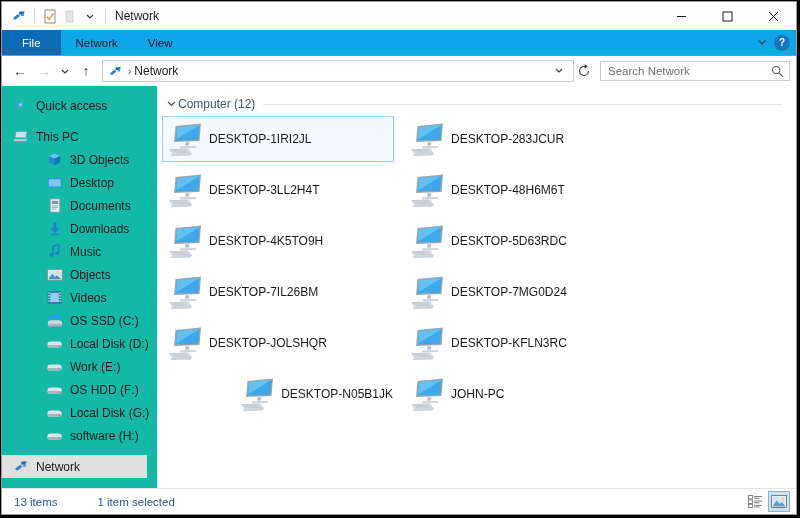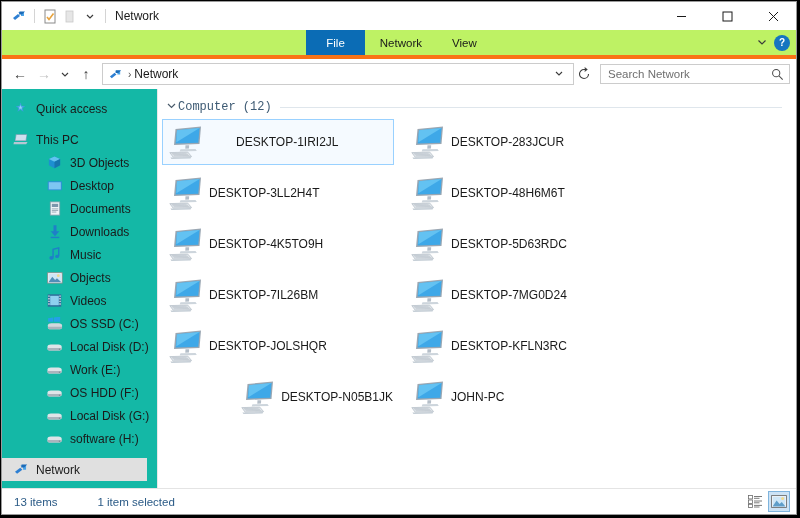--- a/index.html
+++ b/index.html
@@ -18,22 +18,22 @@
   
   .titlebar{height:28px;background:#ffffff;display:flex;align-items:center;flex:0 0 auto;position:relative;}
   .qat{display:flex;align-items:center;padding-left:7px;gap:0px;}
   .qat-sep{width:1px;height:14px;background:#d4d4d4;margin:0 5px;}
   .qat-btn{width:20px;height:20px;display:flex;align-items:center;justify-content:center;}
   .title-text{font-size:12px;color:#1a1a1a;margin-left:4px;}
   .wctrls{position:absolute;right:0;top:0;display:flex;}
   .wbtn{width:46px;height:28px;display:flex;align-items:center;justify-content:center;}
 
   
-  .ribbon{height:25px;background:#bef264;display:flex;align-items:stretch;flex:0 0 auto;position:relative;
-          border-bottom:4px solid #f97316;justify-content:center;}
+  .ribbon{height:25px;background:#0ea5e9;display:flex;align-items:stretch;flex:0 0 auto;position:relative;
+          border-bottom:1px solid #f97316;}
   .tab{font-size:11.5px;color:#1a1a1a;display:flex;align-items:center;padding:0 15px;}
   .tab.file{background:#0b6cb5;color:#fff;padding:0 20px;}
   .ribbon-right{position:absolute;right:6px;top:0;height:25px;display:flex;align-items:center;gap:6px;}
   .help-btn{width:16px;height:16px;border-radius:50%;background:#1675c0;color:#fff;font-size:10px;
             display:flex;align-items:center;justify-content:center;font-weight:bold;}
 
   
   .addrbar{height:30px;background:#ffffff;display:flex;align-items:center;flex:0 0 auto;padding:0 6px;gap:0;}
   .navbtn{width:24px;height:24px;display:flex;align-items:center;justify-content:center;font-size:14px;color:#3b3b3b;}
   .navbtn.dis{color:#c3c3c3;}
@@ -55,29 +55,29 @@
   .body{flex:1;display:flex;min-height:0;background:#fff;}
   .nav{width:155px;flex:0 0 155px;background:#14b8a6;overflow:hidden;padding-top:8px;position:relative;}
   .nav-item{height:23px;display:flex;align-items:center;font-size:12px;color:#1a1a1a;padding-left:10px;
             box-sizing:border-box;white-space:nowrap;}
   .nav-item .ic{width:17px;height:17px;margin-right:7px;display:flex;align-items:center;justify-content:center;flex:0 0 17px;}
   .nav-item.lvl1{padding-left:44px;}
   .nav-item.sel{background:#e0e0e0;margin-right:10px;}
   .nav-gap{height:8px;}
 
   .content{flex:1;position:relative;overflow:hidden;border-left:1px solid #e8e8e8;}
-  .group-head{display:flex;align-items:center;height:20px;margin:8px 0 2px 6px;font-family:Liberation Mono, monospace;}
+  .group-head{display:flex;align-items:center;height:20px;margin:8px 0 2px 6px;}
   .group-chev{font-size:10px;color:#4a5b6b;width:14px;text-align:center;}
   .group-label{font-size:12px;color:#3d5a73;white-space:nowrap;}
   .group-rule{flex:1;height:1px;background:#dfe6ec;margin:0 14px 0 8px;}
 
   .grid{position:relative;padding:4px 0 0 6px;}
   .tile{position:absolute;width:232px;height:46px;display:flex;align-items:center;
         border:1px solid transparent;box-sizing:border-box;}
-  .tile.selected{background:#cce8ff33;border:1px solid #99d1ff;gap:27px;}
+  .tile.selected{background:#cce8ff33;border:1px solid #99d1ff;}
   .tile .ticon{width:46px;height:44px;flex:0 0 46px;display:flex;align-items:center;justify-content:center;}
   .tile .tlabel{font-size:12px;color:#1a1a1a;white-space:nowrap;}
 
   
   .status{height:25px;flex:0 0 auto;border-top:1px solid #e4e4e4;background:#fff;display:flex;align-items:center;
           position:relative;gap:16px;}
   .status-txt{font-size:11.5px;color:#2a5a86;}
   .status-txt.a{margin-left:12px;}
   .status-txt.b{margin-left:24px;}
   .view-btns{position:absolute;right:6px;top:0;height:25px;display:flex;align-items:center;gap:2px;}

